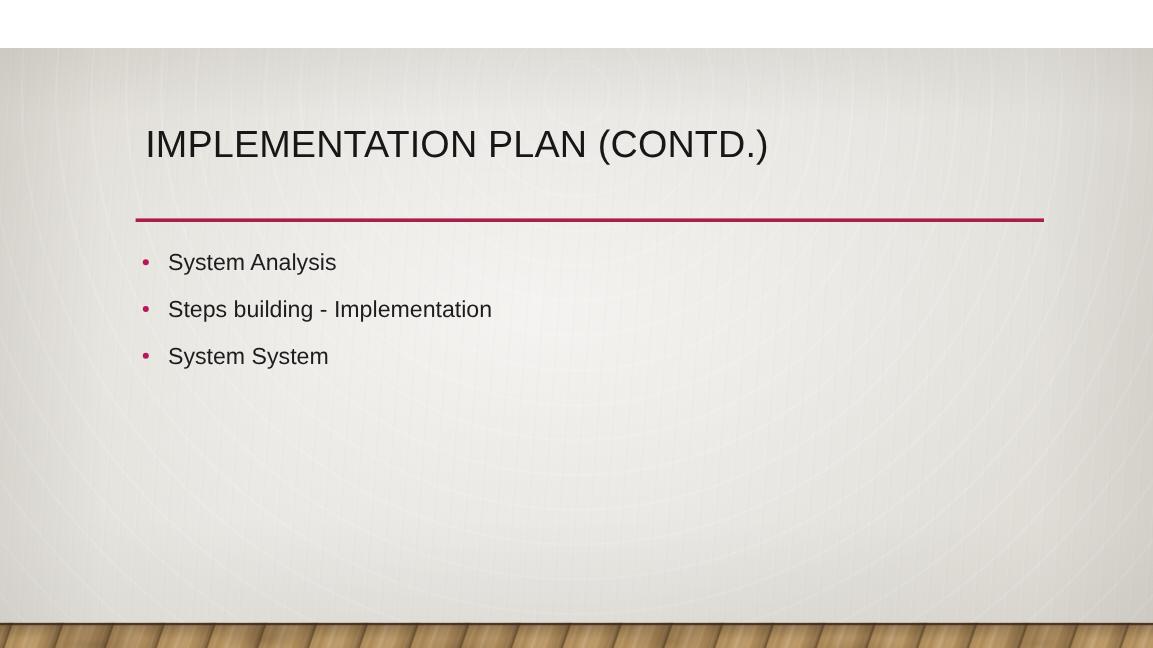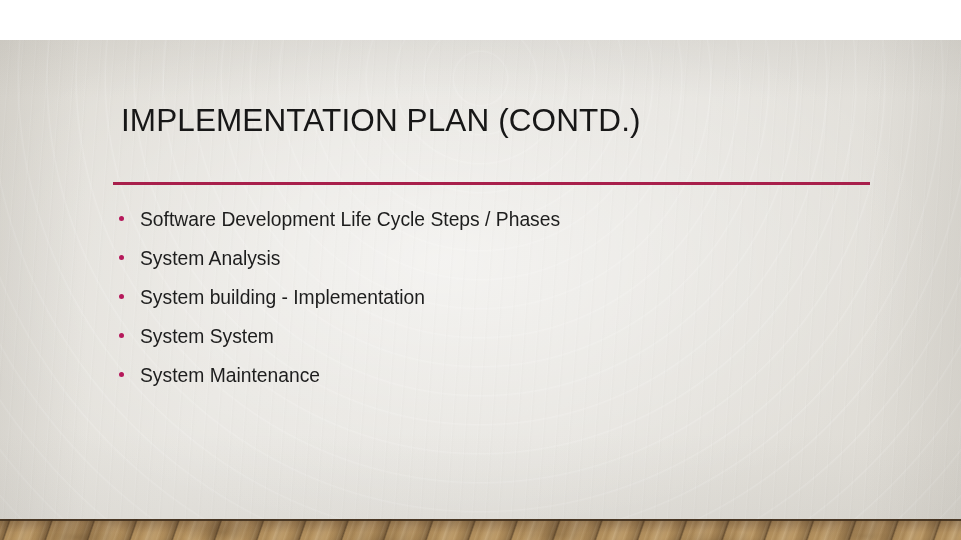--- a/index.html
+++ b/index.html
@@ -206,37 +206,29 @@
     <div class="wall-vignette"></div>
   </div>
 
   <div class="title">IMPLEMENTATION PLAN (CONTD.)</div>
 
   <div class="rule"></div>
 
   <ul class="bullets">
     <li>
       <span class="dot"></span>
-      <span>Software Development Life Cycle Steps / Phases</span>
-    </li>
-    <li>
-      <span class="dot"></span>
       <span>System Analysis</span>
     </li>
     <li>
       <span class="dot"></span>
-      <span>System building - Implementation</span>
+      <span>Steps building - Implementation</span>
     </li>
     <li>
       <span class="dot"></span>
       <span>System System</span>
-    </li>
-    <li>
-      <span class="dot"></span>
-      <span>System Maintenance</span>
     </li>
   </ul>
 
   <div class="floor">
     <div class="floor-planks"></div>
     <div class="floor-grain"></div>
     <div class="floor-blotch"></div>
     <div class="floor-shade"></div>
     <div class="floor-edge"></div>
   </div>

